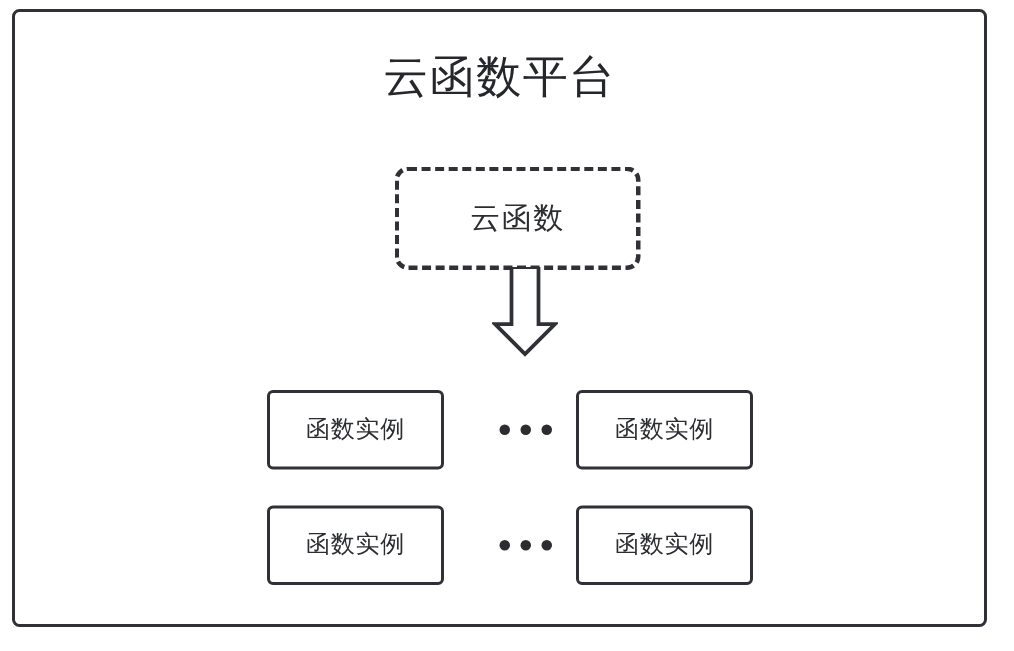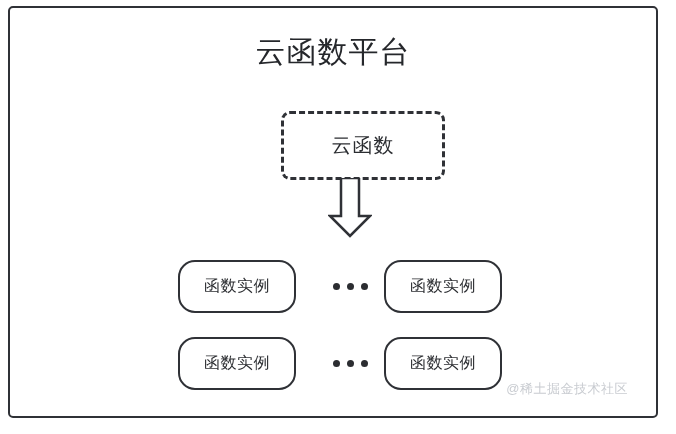--- a/index.html
+++ b/index.html
@@ -37,21 +37,21 @@
     text-align: center;
     font-size: 30px;
     font-weight: normal;
     color: #25272b;
     letter-spacing: 1px;
     line-height: 36px;
   }
   
   .fn-dashed-box {
     position: absolute;
-    left: 271px;
+    left: 253px;
     top: 103px;
     width: 164px;
     height: 69px;
     box-sizing: border-box;
     border: 3px dashed #2f3136;
     border-radius: 9px;
     background: #ffffff;
     display: flex;
     align-items: center;
     justify-content: center;
@@ -80,21 +80,21 @@
   }
   .instance-row.row-1 { top: 252px; }
   .instance-row.row-2 { top: 329px; }
 
   .instance-box {
     position: absolute;
     width: 118px;
     height: 53px;
     box-sizing: border-box;
     border: 2.5px solid #2f3136;
-    border-radius: 17px;
+    border-radius: 4px;
     background: #ffffff;
     display: flex;
     align-items: center;
     justify-content: center;
   }
   .instance-box.left  { left: 168px; }
   .instance-box.right { left: 374px; }
   .instance-label {
     font-size: 16px;
     color: #2b2d31;
@@ -164,16 +164,15 @@
       <div class="ellipsis-group">
         <span class="ellipsis-dot"></span>
         <span class="ellipsis-dot"></span>
         <span class="ellipsis-dot"></span>
       </div>
       <div class="instance-box right">
         <span class="instance-label">函数实例</span>
       </div>
     </div>
 
-    <div class="watermark">@稀土掘金技术社区</div>
 
   </div>
 </div>
 
 </body></html>

